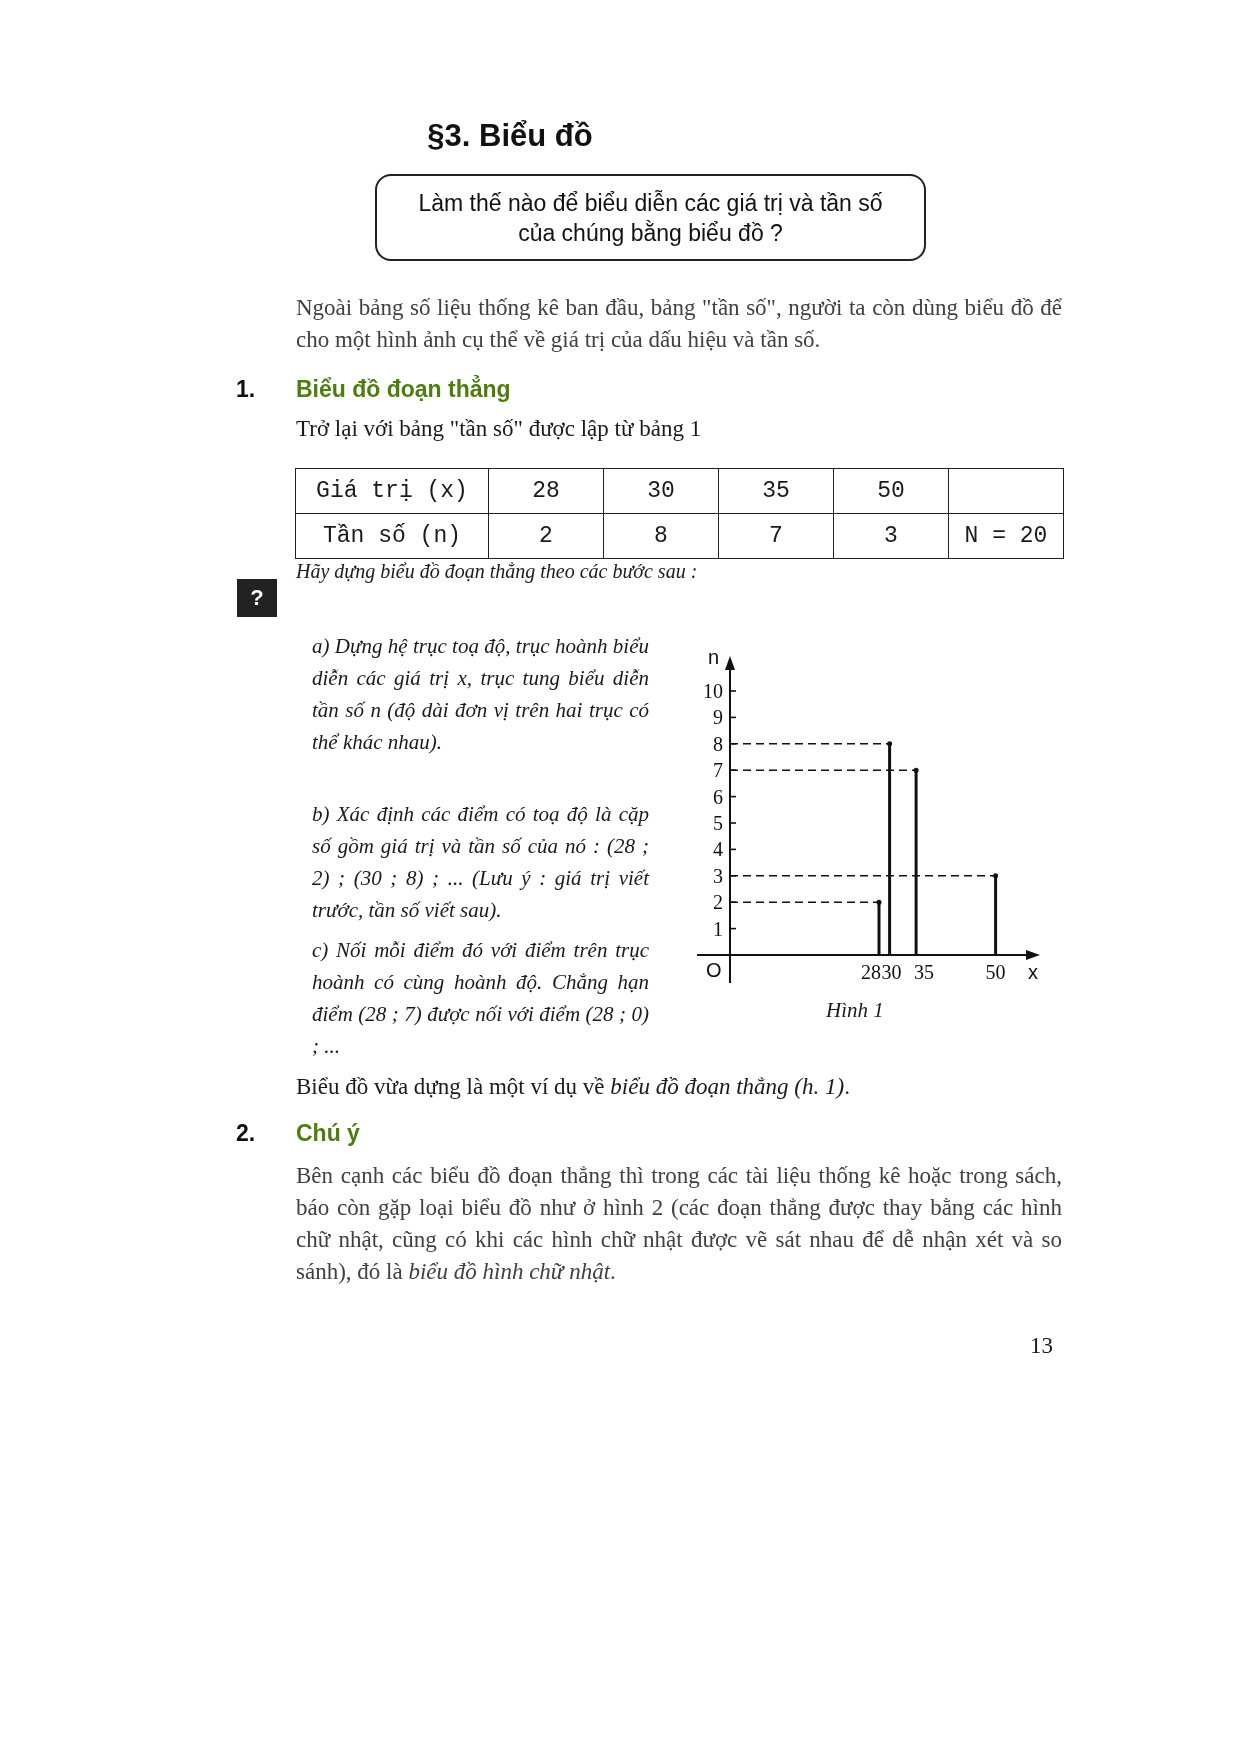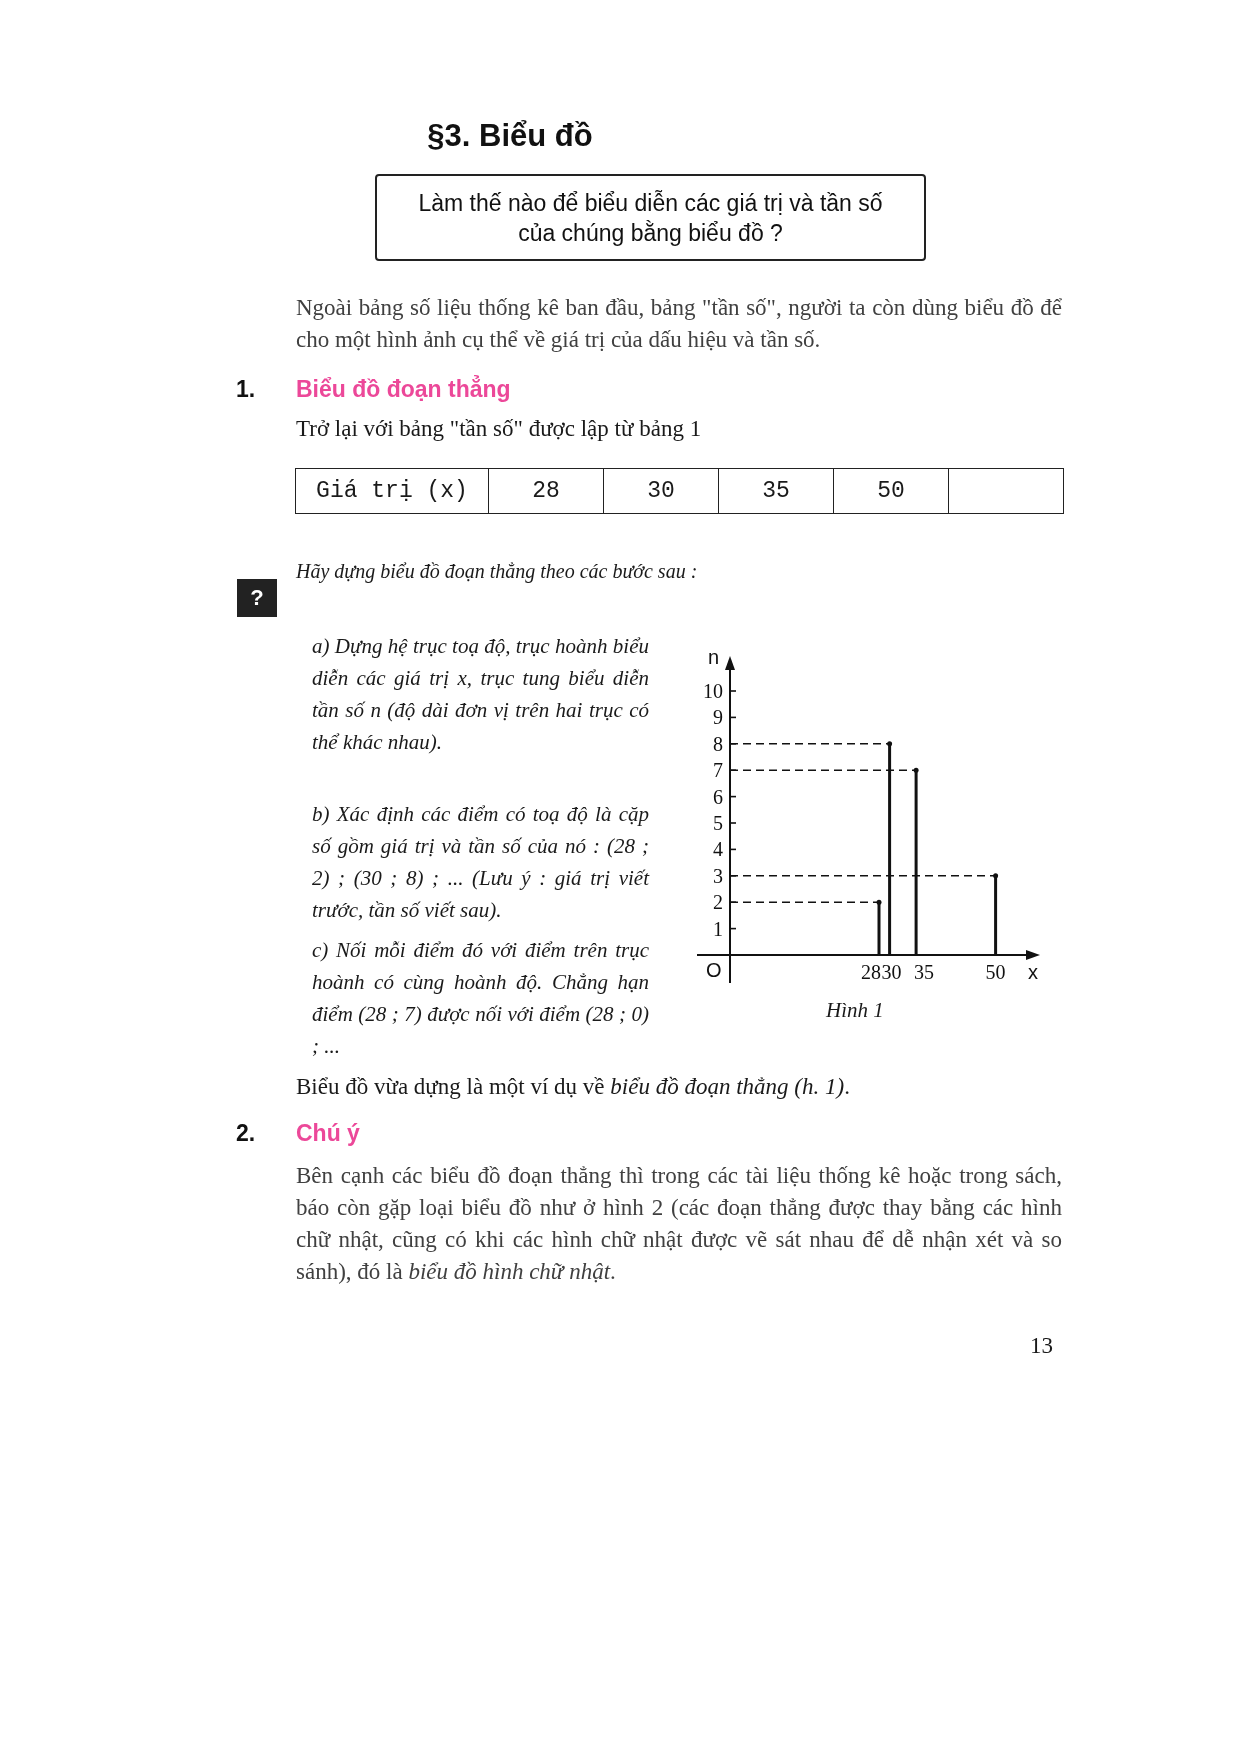--- a/index.html
+++ b/index.html
@@ -2,27 +2,27 @@
 <html><head>
 <meta charset="utf-8">
 <style>
   html, body { margin: 0; padding: 0; background: #ffffff; }
   body { width: 1240px; height: 1754px; position: relative; overflow: hidden; color: #1a1a1a; }
   .abs { position: absolute; }
   .serif { font-family: "Liberation Serif", "DejaVu Serif", serif; }
   .sans { font-family: "Liberation Sans", "DejaVu Sans", sans-serif; }
 
   #title { left: 0; width: 1020px; top: 118px; text-align: center; font-size: 31px; font-weight: bold; color: #111; }
-  #qbox { left: 375px; top: 174px; width: 551px; height: 87px; border: 2px solid #222; border-radius: 4px; box-sizing: border-box;
+  #qbox { left: 375px; top: 174px; width: 551px; height: 87px; border: 2px solid #222; border-radius: 16px; box-sizing: border-box;
           text-align: center; font-size: 23px; line-height: 30px; padding-top: 12px; color: #111; }
 
   .para { font-size: 23px; line-height: 32px; text-align: justify; text-align-last: left; color: #404040; }
   #intro { left: 296px; top: 292px; width: 766px; }
   .secnum { font-size: 23px; font-weight: bold; color: #111; }
-  .sechead { font-size: 23px; font-weight: bold; color: #ec4899; }
+  .sechead { font-size: 23px; font-weight: bold; color: #4d7c0f; }
   #sec1num { left: 236px; top: 376px; }
   #sec1head { left: 296px; top: 376px; }
   #sec1intro { left: 296px; top: 416px; font-size: 23px; }
 
   table#freq { left: 295px; top: 468px; border-collapse: collapse; font-size: 23px; }
   #freq td { border: 1.5px solid #222; height: 44px; text-align: center; padding: 0; font-family: Liberation Mono, monospace; }
   #freq td.head { width: 192px; }
   #freq td.val { width: 114px; }
   #freq td.tot { width: 114px; }
 
@@ -62,20 +62,28 @@
 
 <table id="freq" class="abs serif">
   <tbody>
       <tr>
     <td class="head">Giá trị (x)</td>
     <td class="val">28</td>
     <td class="val">30</td>
     <td class="val">35</td>
     <td class="val">50</td>
     <td class="tot"></td>
+  </tr>
+  <tr>
+    <td class="head">Tần số (n)</td>
+    <td class="val">2</td>
+    <td class="val">8</td>
+    <td class="val">7</td>
+    <td class="val">3</td>
+    <td class="tot">N = 20</td>
   </tr>
 </tbody>
   </table>
 
 <div id="qmark" class="abs sans">?</div>
 <div id="qprompt" class="abs serif">Hãy dựng biểu đồ đoạn thẳng theo các bước sau :</div>
 
 <div id="stepA" class="abs serif step">a) Dựng hệ trục toạ độ, trục hoành biểu diễn các giá trị x, trục tung biểu diễn tần số n (độ dài đơn vị trên hai trục có thể khác nhau).</div>
 <div id="stepB" class="abs serif step">b) Xác định các điểm có toạ độ là cặp số gồm giá trị và tần số của nó : (28 ; 2) ; (30 ; 8) ; ... (Lưu ý : giá trị viết trước, tần số viết sau).</div>
 <div id="stepC" class="abs serif step">c) Nối mỗi điểm đó với điểm trên trục hoành có cùng hoành độ. Chẳng hạn điểm (28 ; 7) được nối với điểm (28 ; 0) ; ...</div>

